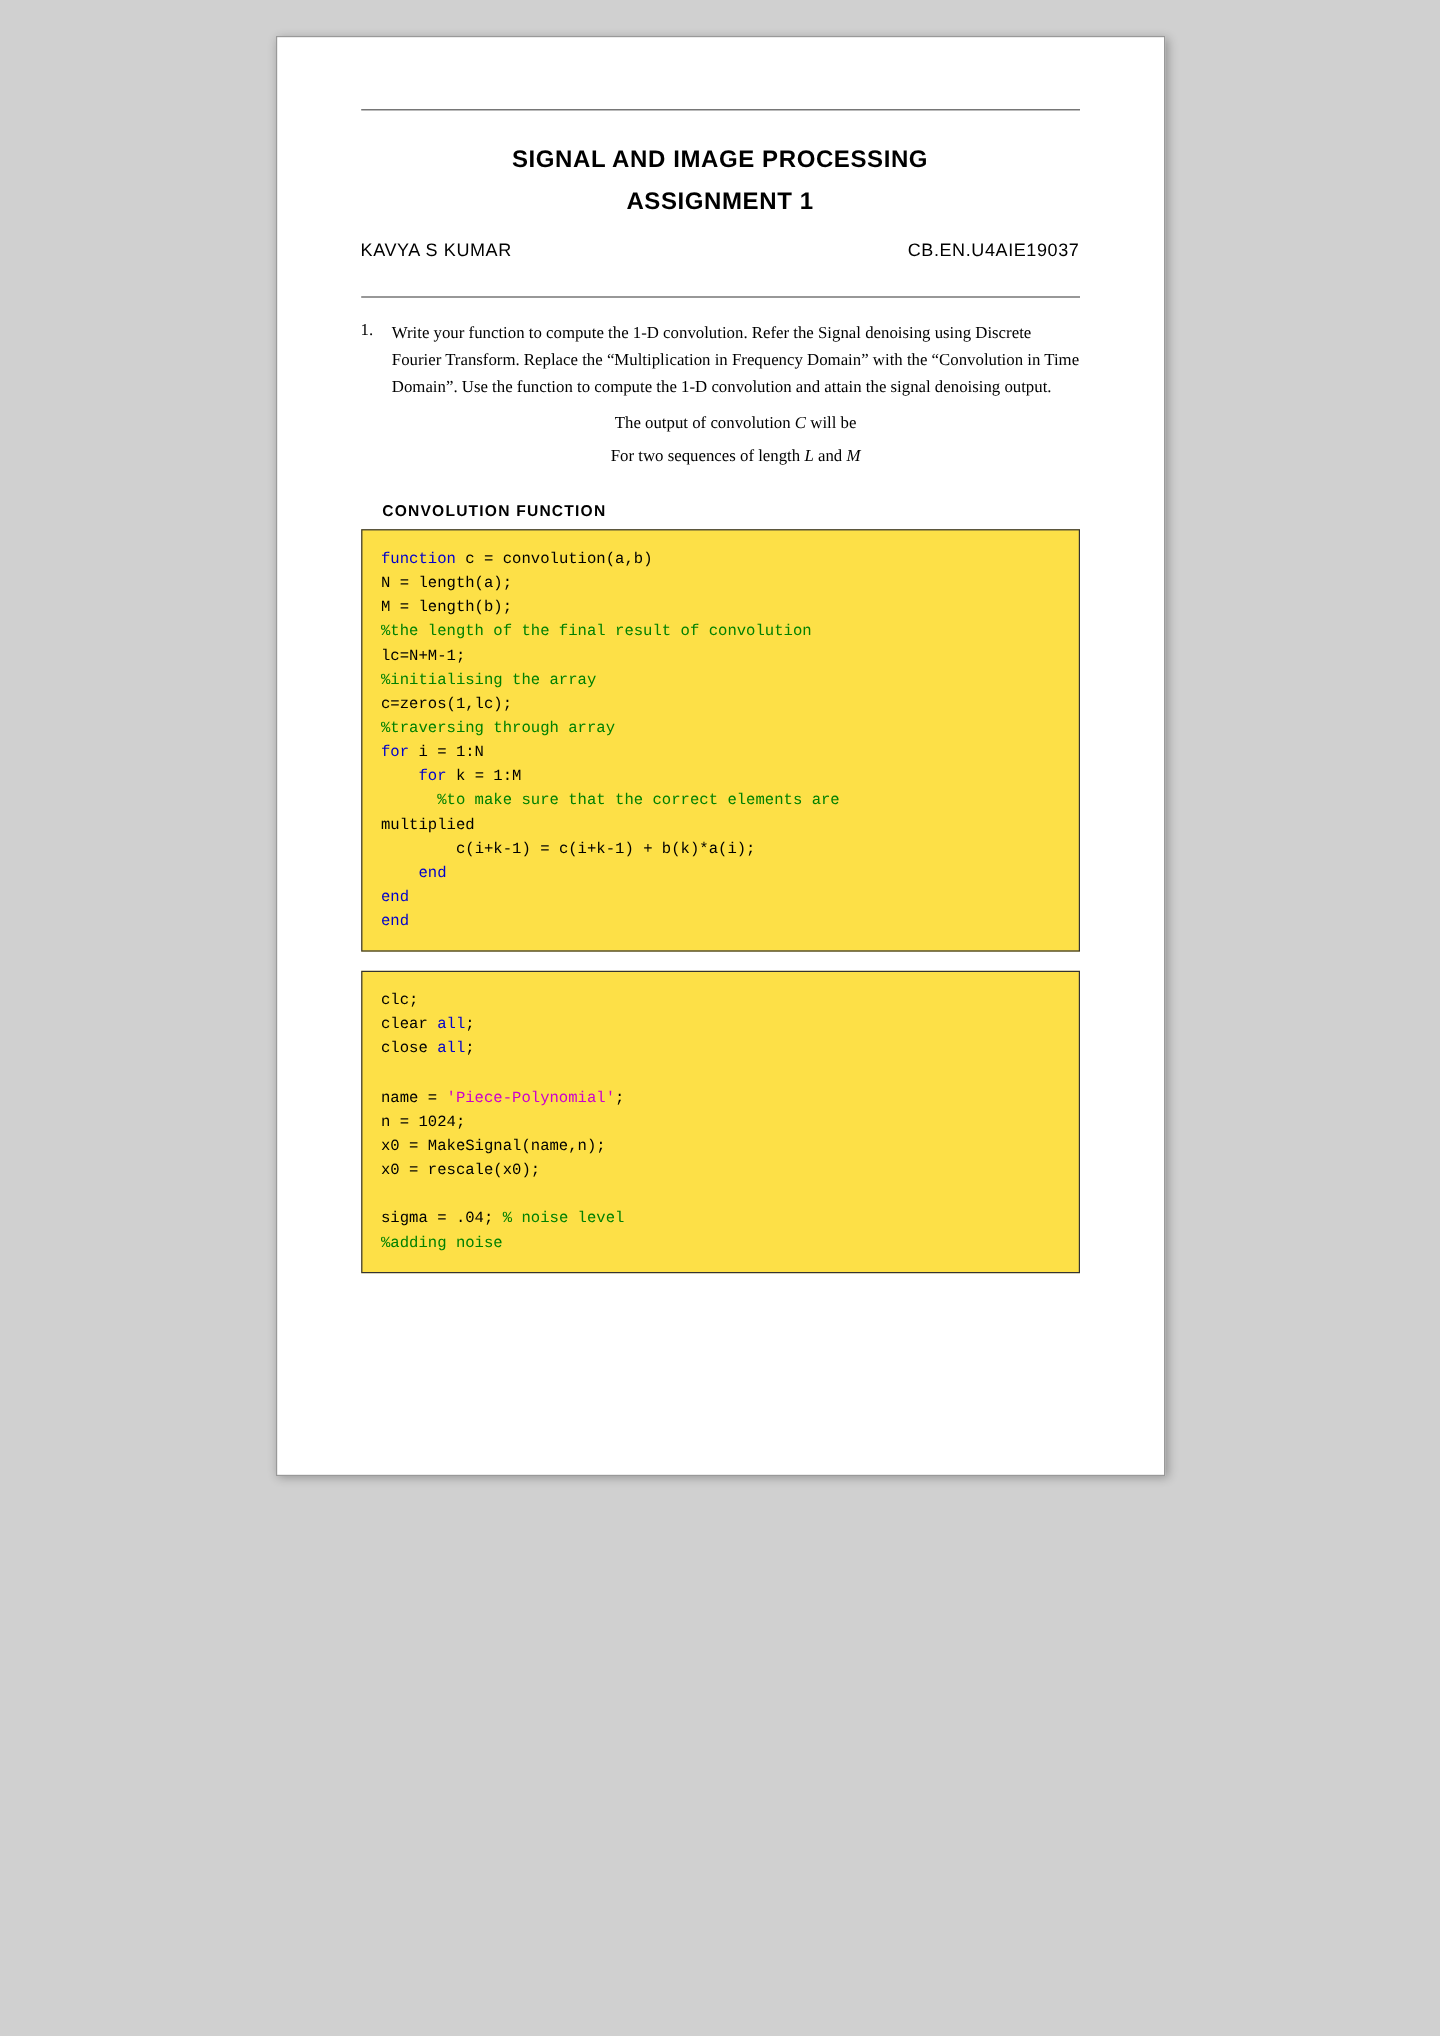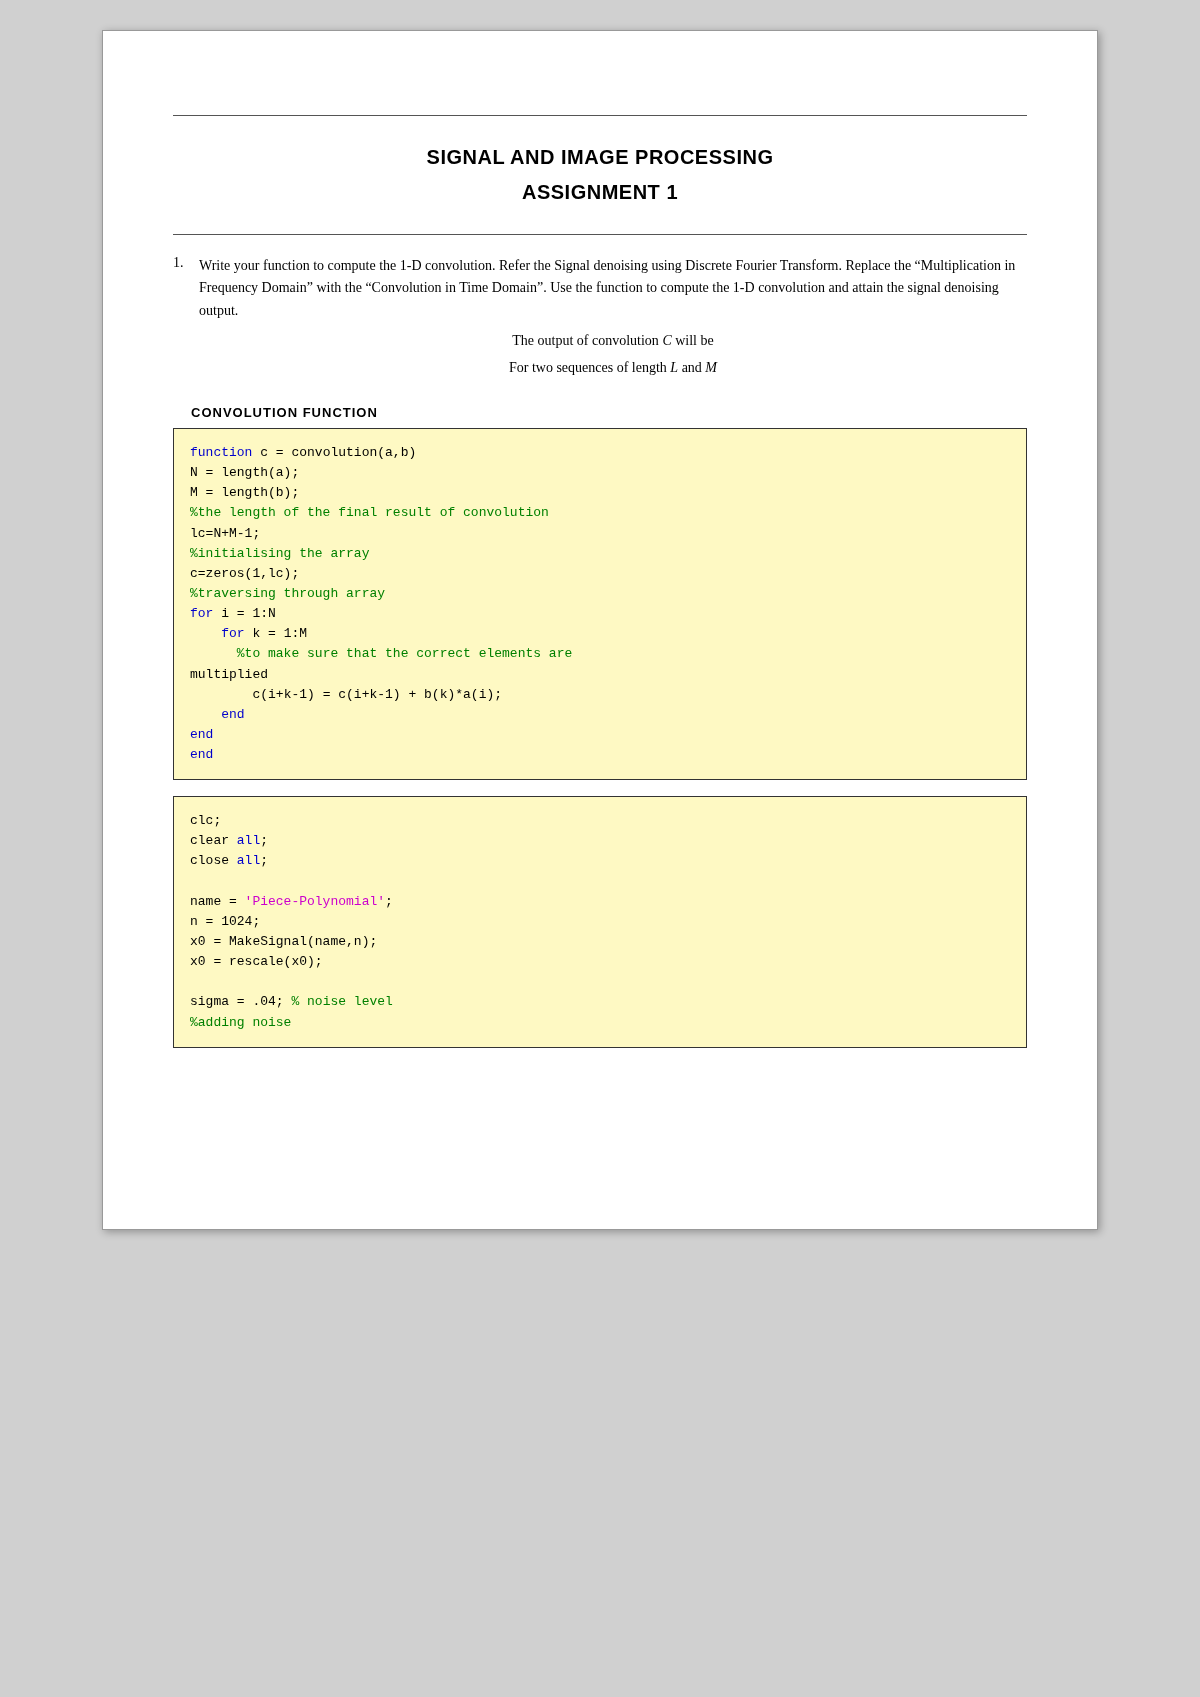--- a/index.html
+++ b/index.html
@@ -7,23 +7,23 @@
     body {
       background: #d0d0d0;
       display: flex;
       justify-content: center;
       padding: 30px 0;
       font-family: 'Times New Roman', Times, serif;
     }
 
     .page {
       background: #ffffff;
-      width: 996px;
+      width: 741px;
       min-height: 1200px;
-      padding: 84px 70px;
+      padding: 60px 70px;
       border: 1px solid #999;
       box-shadow: 2px 2px 8px rgba(0,0,0,0.3);
     }
 
     .top-rule {
       border: none;
       border-top: 1px solid #555;
       margin-bottom: 30px;
     }
 
@@ -104,21 +104,21 @@
 
     .section-label {
       font-family: Arial, sans-serif;
       font-size: 13px;
       font-weight: bold;
       letter-spacing: 1px;
       margin: 18px 0 8px 18px;
     }
 
     .code-block {
-      background: #fef9c3;
+      background: #fde047;
       border: 1.5px solid #333;
       padding: 14px 16px;
       font-family: 'Courier New', Courier, monospace;
       font-size: 13px;
       line-height: 1.55;
       margin-bottom: 16px;
       white-space: pre;
     }
 
     
@@ -136,20 +136,24 @@
 <body>
 
 <div class="page">
   <hr class="top-rule">
 
   <div class="title-section">
     <h1>SIGNAL AND IMAGE PROCESSING</h1>
     <h2>ASSIGNMENT 1</h2>
   </div>
 
+  <div class="student-row">
+    <span>KAVYA S KUMAR</span>
+    <span>CB.EN.U4AIE19037</span>
+  </div>
 
   <hr class="bottom-rule">
 
   <div class="question-section">
     <div class="question-item">
       <span class="question-number">1.</span>
       <div class="question-text">
         <p>Write your function to compute the 1-D convolution. Refer the Signal denoising using Discrete Fourier Transform. Replace the “Multiplication in Frequency Domain” with the “Convolution in Time Domain”. Use the function to compute the 1-D convolution and attain the signal denoising output.</p>
         <div class="math-block">
           <div class="formula-line">

